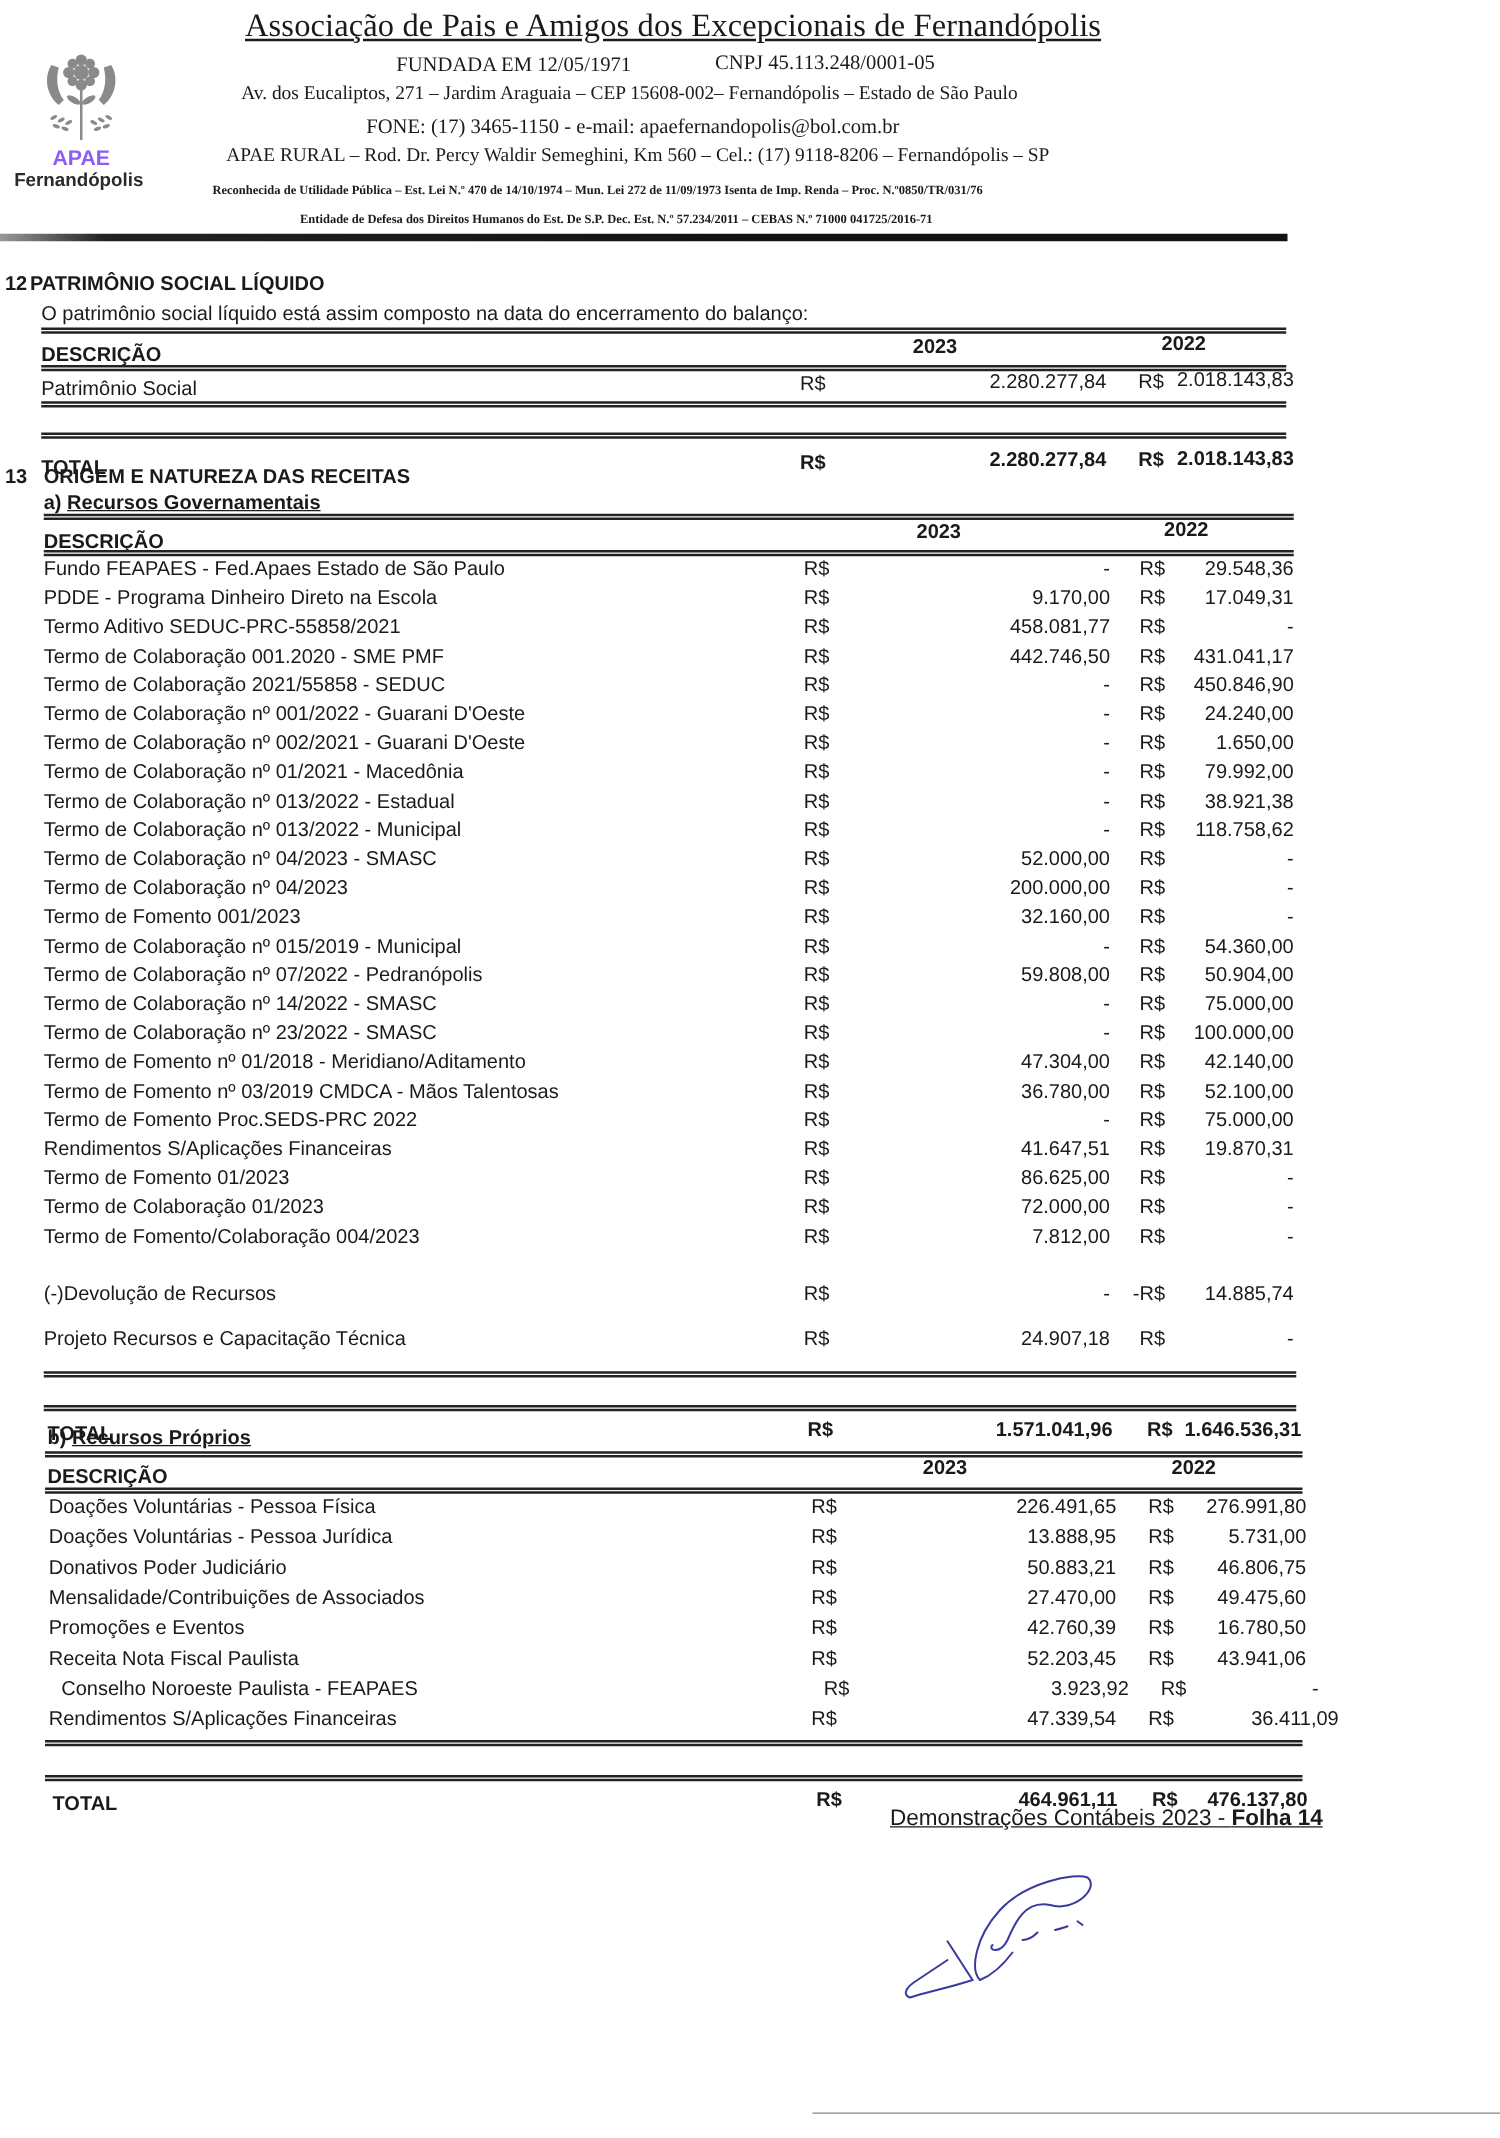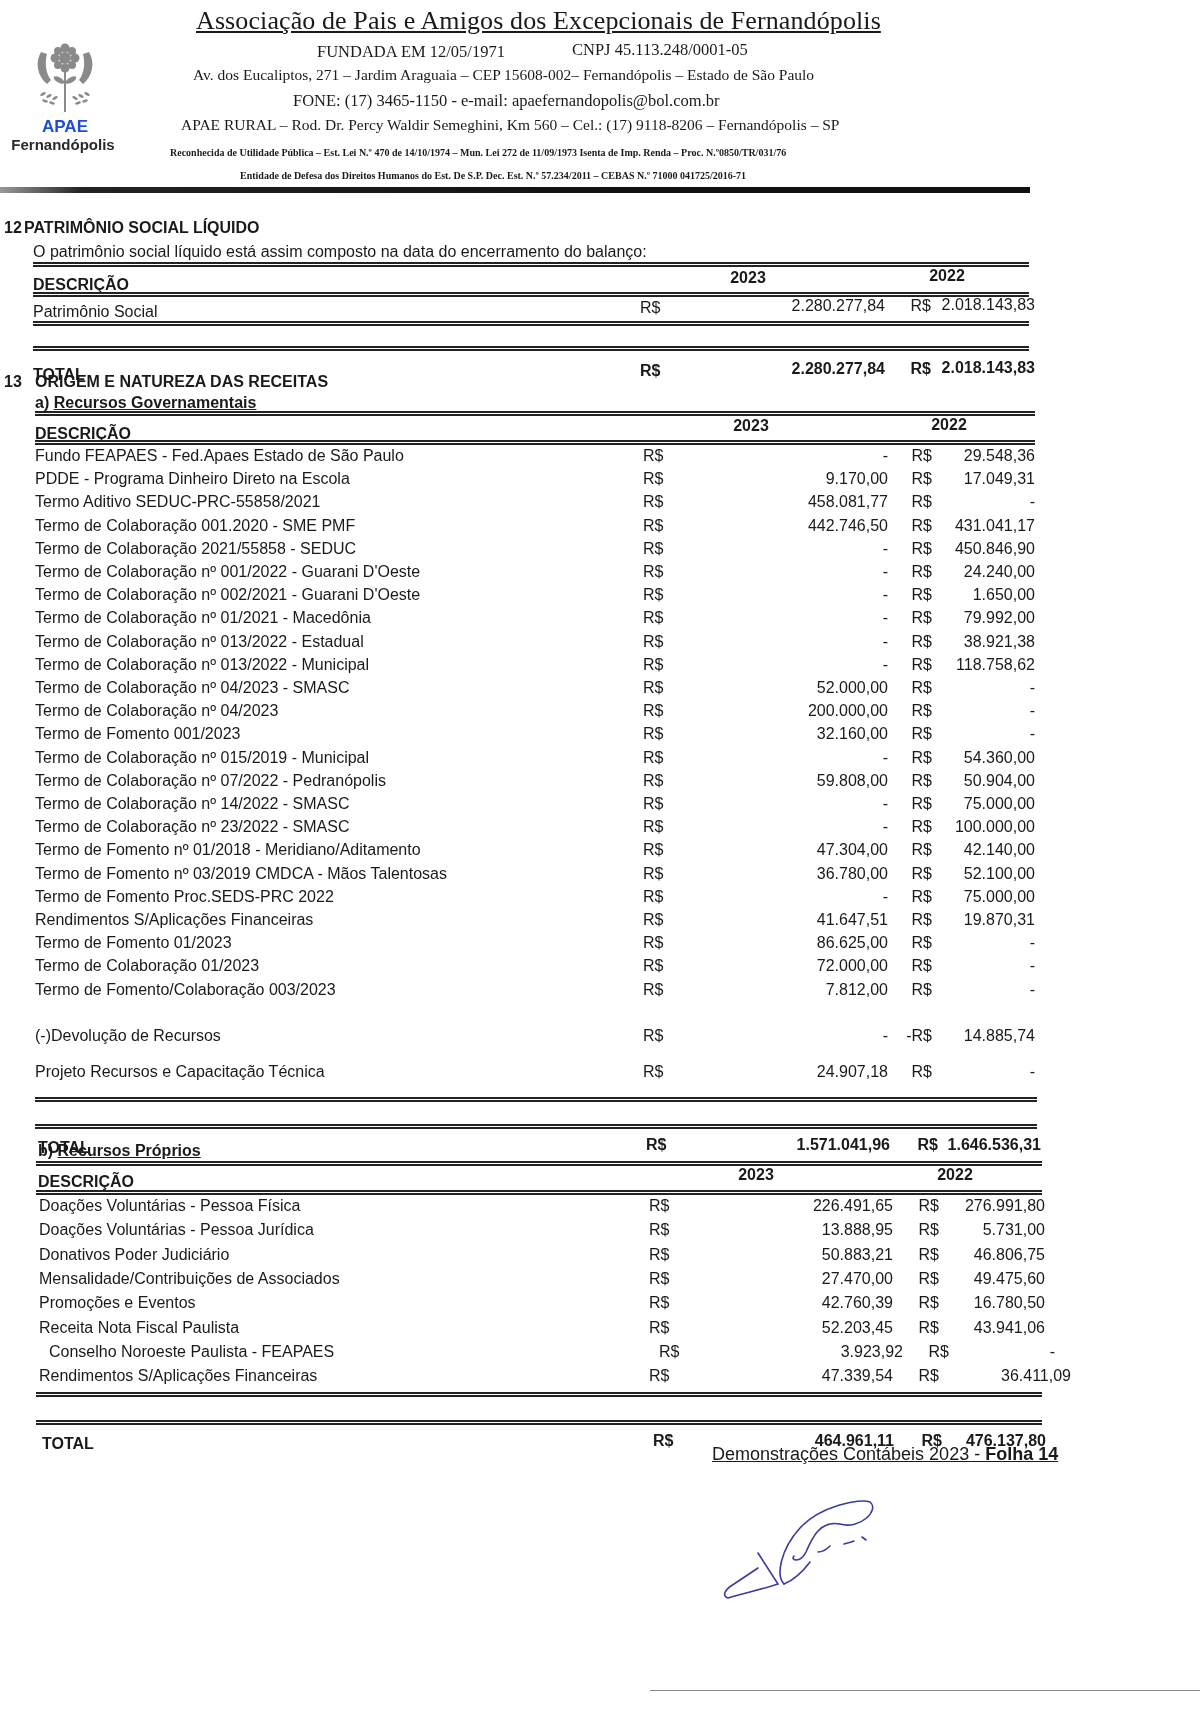--- a/index.html
+++ b/index.html
@@ -5,21 +5,21 @@
   html, body { margin: 0; padding: 0; background: #ffffff; }
   body {
     width: 1200px; height: 1710px; position: relative; overflow: hidden;
     font-family: "Liberation Sans", sans-serif; color: #1a1a1a;
   }
   
   .logo {
     position: absolute; left: 0; top: 38px; width: 130px; text-align: center;
   }
   .logo svg { display: block; margin: 0 auto; }
-  .logo .l1 { font-family: "Liberation Sans", sans-serif; font-weight: bold; font-size: 17px; line-height: 18px; color: #1d4ed8; }
+  .logo .l1 { font-family: "Liberation Sans", sans-serif; font-weight: bold; font-size: 17px; line-height: 18px; color: #8b5cf6; }
   .logo .l2 { font-family: "Liberation Sans", sans-serif; font-weight: bold; font-size: 15px; line-height: 17px; color: #2a2a2a; margin-left: -4px; }
 
   .head {
     position: absolute; left: 180px; top: 0; width: 800px; text-align: center;
     font-family: "Liberation Serif", serif; color: #1a1a1a;
   }
   .head .title {
     position: absolute; left: 16px; top: 6px; width: 770px; text-align: left;
     font-size: 26px; text-decoration: underline; letter-spacing: 0.1px; white-space: nowrap;
   }
@@ -301,21 +301,21 @@
       <span class="v2" style="left: 860px;">-</span>
     </div>
     <div class="row" style="left: 35px; top: 957.4px; width: 1000px;">
       <span class="desc">Termo de Colaboração 01/2023</span>
       <span class="cur1" style="left: 608px;">R$</span>
       <span class="v1" style="left: 693px;">72.000,00</span>
       <span class="cur2" style="left: 857px;">R$</span>
       <span class="v2" style="left: 860px;">-</span>
     </div>
     <div class="row" style="left: 35px; top: 980.6px; width: 1000px;">
-      <span class="desc">Termo de Fomento/Colaboração 003/2023</span>
+      <span class="desc">Termo de Fomento/Colaboração 004/2023</span>
       <span class="cur1" style="left: 608px;">R$</span>
       <span class="v1" style="left: 693px;">7.812,00</span>
       <span class="cur2" style="left: 857px;">R$</span>
       <span class="v2" style="left: 860px;">-</span>
     </div>
     <div class="row" style="left: 35px; top: 1063px; width: 1000px;">
       <span class="desc">Projeto Recursos e Capacitação Técnica</span>
       <span class="cur1" style="left: 608px;">R$</span>
       <span class="v1" style="left: 693px;">24.907,18</span>
       <span class="cur2" style="left: 857px;">R$</span>

